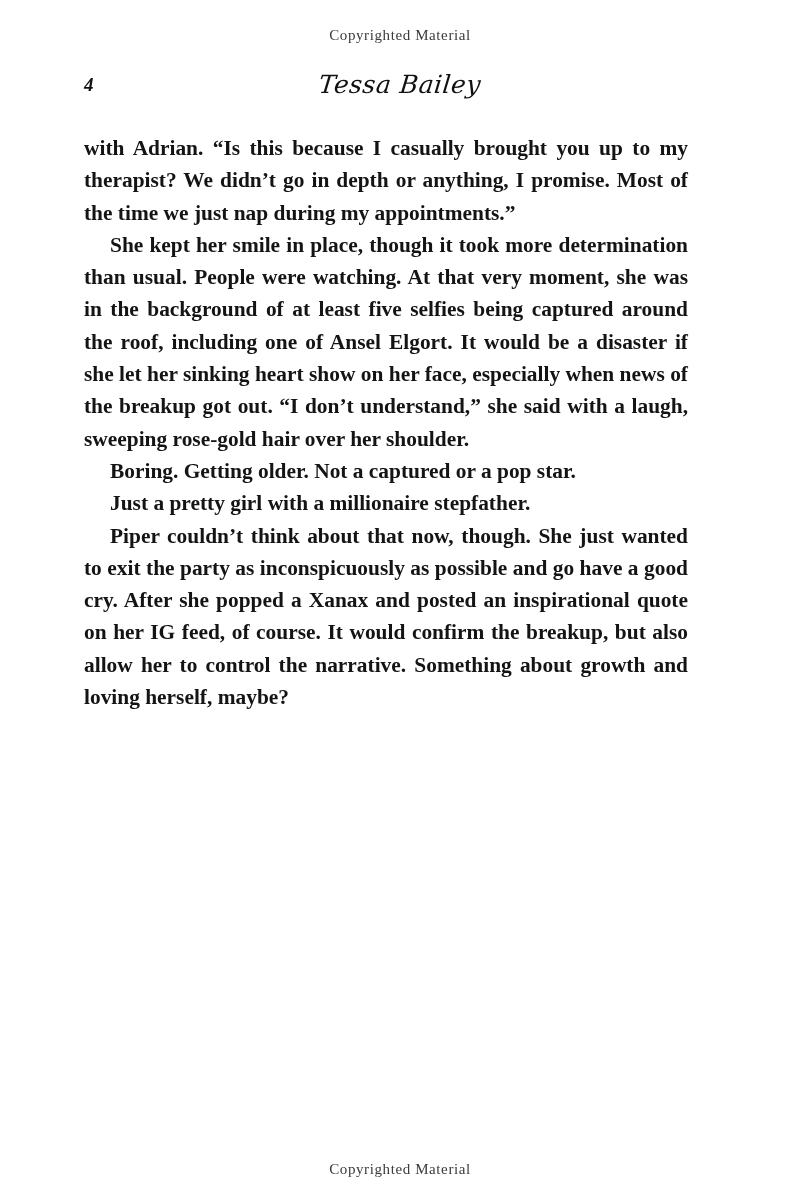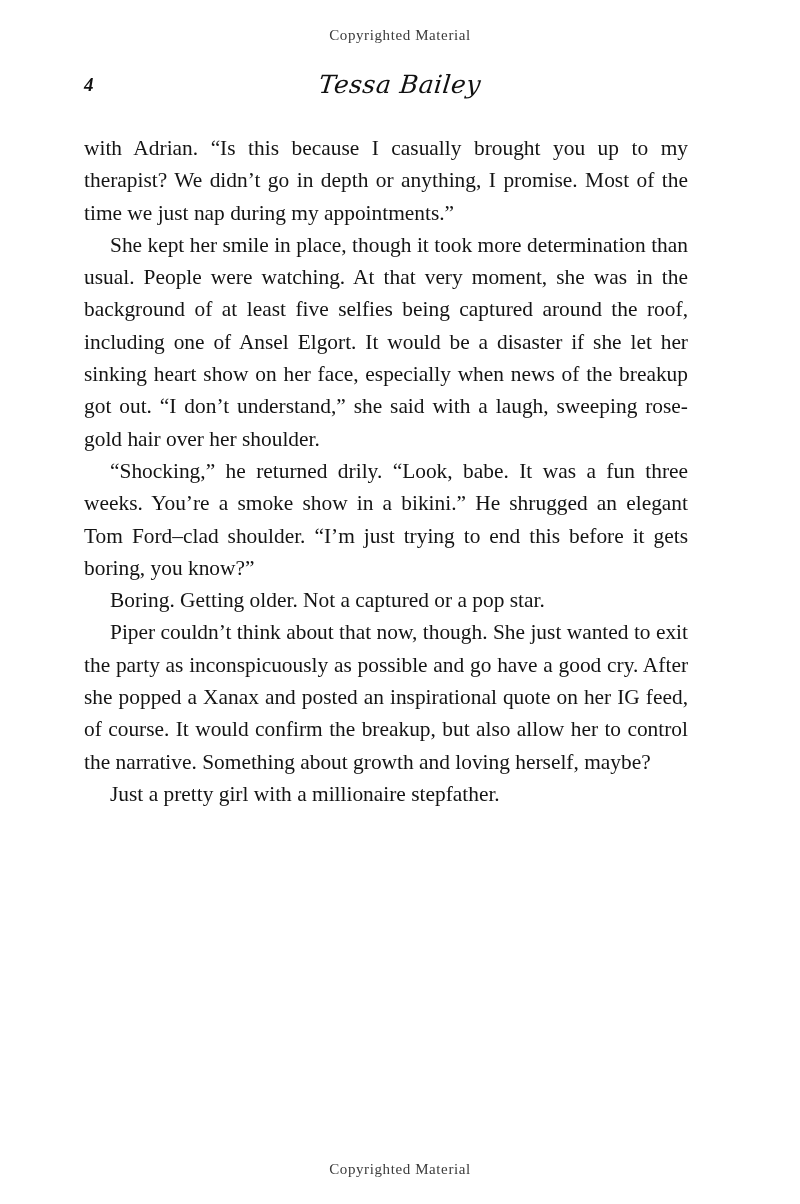--- a/index.html
+++ b/index.html
@@ -69,20 +69,21 @@
     position: absolute;
     top: 132px;
     left: 84px;
     width: 604px;
     font-family: "Liberation Serif", serif;
     font-size: 21.4px;
     line-height: 32.3px;
     text-align: justify;
     color: #141414;
     hyphens: manual;
+    font-weight: bold;
   }
   .body-text p {
     margin: 0;
     text-indent: 0;
   }
   .body-text p.indent {
     text-indent: 26px;
   }
 </style>
 </head>
@@ -93,21 +94,20 @@
   <div class="watermark-top">Copyrighted Material</div>
 
   <div class="header">
     <div class="folio">4</div>
     <div class="running-head">Tessa Bailey</div>
   </div>
 
   <div class="body-text">
     <p>with Adrian. “Is this because I casually brought you up to my therapist? We didn’t go in depth or anything, I promise. Most of the time we just nap during my appointments.”</p>
     <p class="indent">She kept her smile in place, though it took more determination than usual. People were watching. At that very moment, she was in the background of at least five selfies being captured around the roof, including one of Ansel Elgort. It would be a disaster if she let her sinking heart show on her face, especially when news of the breakup got out. “I don’t understand,” she said with a laugh, sweeping rose-gold hair over her shoulder.</p>
-    <p class="indent">“Shocking,” he returned drily. “Look, babe. It was a fun three weeks. You’re a smoke show in a bikini.” He shrugged an elegant Tom Ford–clad shoulder. “I’m just trying to end this before it gets boring, you know?”</p>
     <p class="indent">Boring. Getting older. Not a captured or a pop star.</p>
+    <p class="indent">Just a pretty girl with a millionaire stepfather.</p>
     <p class="indent">Piper couldn’t think about that now, though. She just wanted to exit the party as inconspicuously as possible and go have a good cry. After she popped a Xanax and posted an inspirational quote on her IG feed, of course. It would confirm the breakup, but also allow her to control the narrative. Something about growth and loving herself, maybe?</p>
-    <p class="indent">Just a pretty girl with a millionaire stepfather.</p>
   </div>
 
   <div class="watermark-bottom">Copyrighted Material</div>
 
 </div>
 
 </body></html>

